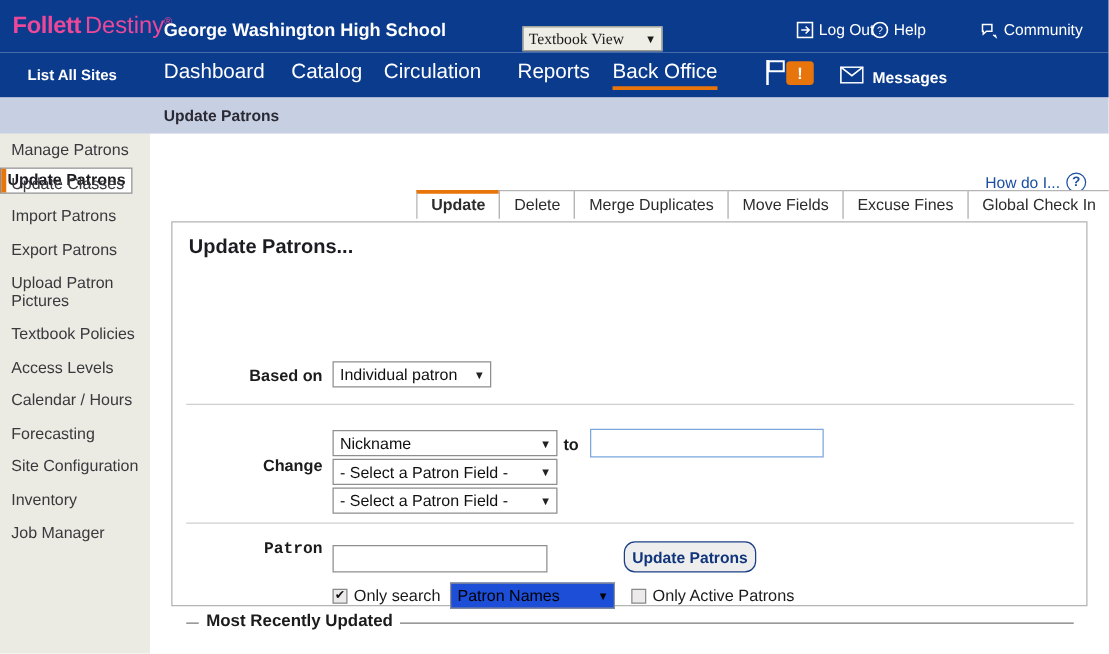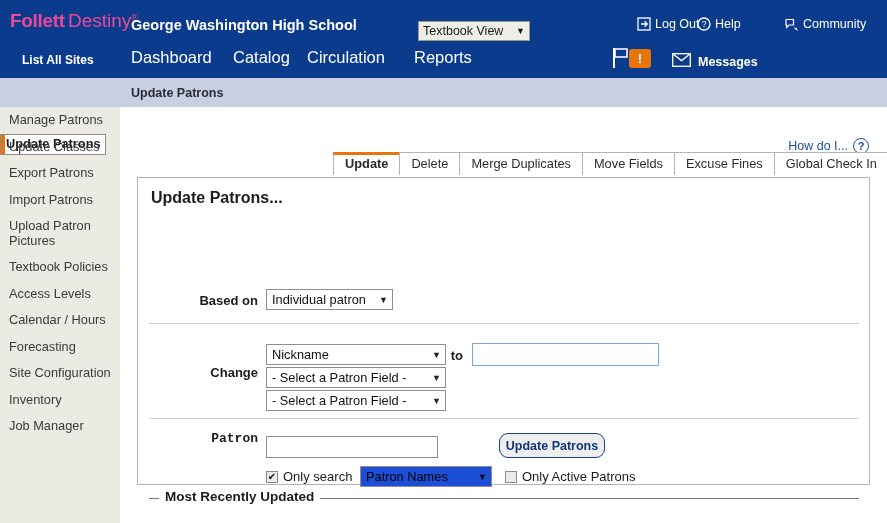--- a/index.html
+++ b/index.html
@@ -34,20 +34,21 @@
     white-space: nowrap;
   }
   .viewselect {
     position: absolute; left: 418px; top: 21px;
     width: 112px; height: 20px;
     background: #eeeee6;
     border: 1px solid #9a9a8e;
     color: #1a1a1a; font-size: 12.5px;
     display: flex; align-items: center;
     padding: 0 4px;
+    font-family: Liberation Serif, serif;
   }
   .viewselect .lbl { flex: 1; white-space: nowrap; }
   .viewselect .car { font-size: 9px; margin-left: 2px; }
 
   .hlink {
     position: absolute; top: 17px;
     color: #ffffff; font-size: 12.5px; white-space: nowrap;
     display: flex; align-items: center; gap: 4px;
   }
   .hlink.bold { font-weight: bold; font-size: 13px; }
@@ -293,20 +294,21 @@
     <span>Community</span>
   </div>
 
   <div class="navbar"></div>
   <div class="listall">List All Sites</div>
 
   <div class="navitem" id="nav0">Dashboard</div>
   <div class="navitem" id="nav1">Catalog</div>
   <div class="navitem" id="nav2">Circulation</div>
   <div class="navitem" id="nav3">Reports</div>
+  <div class="navitem active" id="nav4">Back Office</div>
 
   <div class="flagbox">
     <svg width="20" height="22" viewBox="0 0 20 22">
       <path d="M3 1v20" stroke="#fff" stroke-width="2" fill="none"></path>
       <path d="M4 2h12v8H4z" fill="none" stroke="#fff" stroke-width="1.6"></path>
     </svg>
     <div class="badge">!</div>
   </div>
 
   <div class="msgs">
@@ -319,22 +321,22 @@
     <span>Messages</span>
   </div>
 
   <div class="crumbbar"></div>
   <div class="crumb">Update Patrons</div>
 
   <div class="sidebar">
     <div class="side-item">Manage Patrons</div>
     <div class="side-item sel">Update Patrons</div>
     <div class="side-item">Update Classes</div>
+    <div class="side-item">Import Patrons</div>
     <div class="side-item">Export Patrons</div>
-    <div class="side-item">Import Patrons</div>
     <div class="side-item">Upload Patron Pictures</div>
     <div class="side-item">Textbook Policies</div>
     <div class="side-item">Access Levels</div>
     <div class="side-item">Calendar / Hours</div>
     <div class="side-item">Forecasting</div>
     <div class="side-item">Site Configuration</div>
     <div class="side-item">Inventory</div>
     <div class="side-item">Job Manager</div>
   </div>
 

